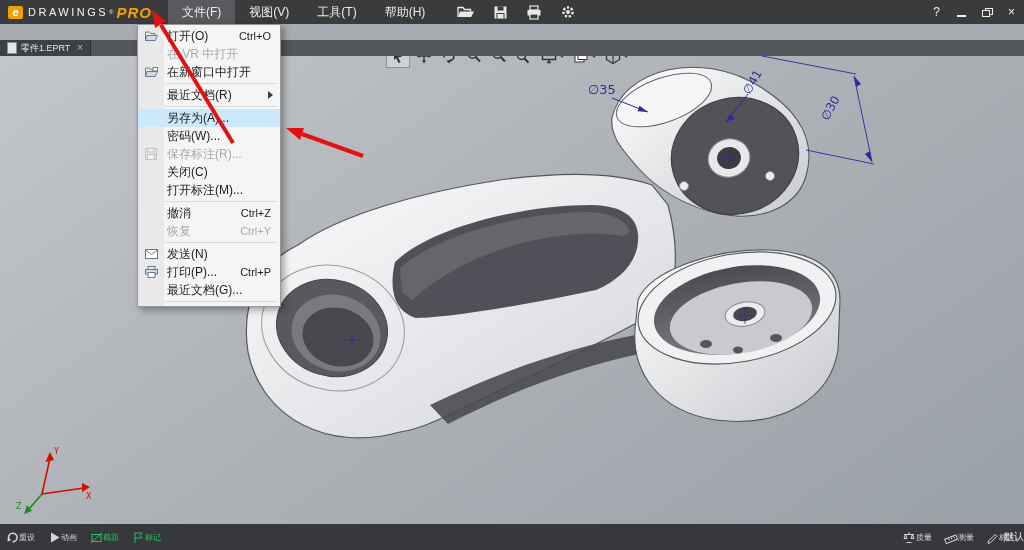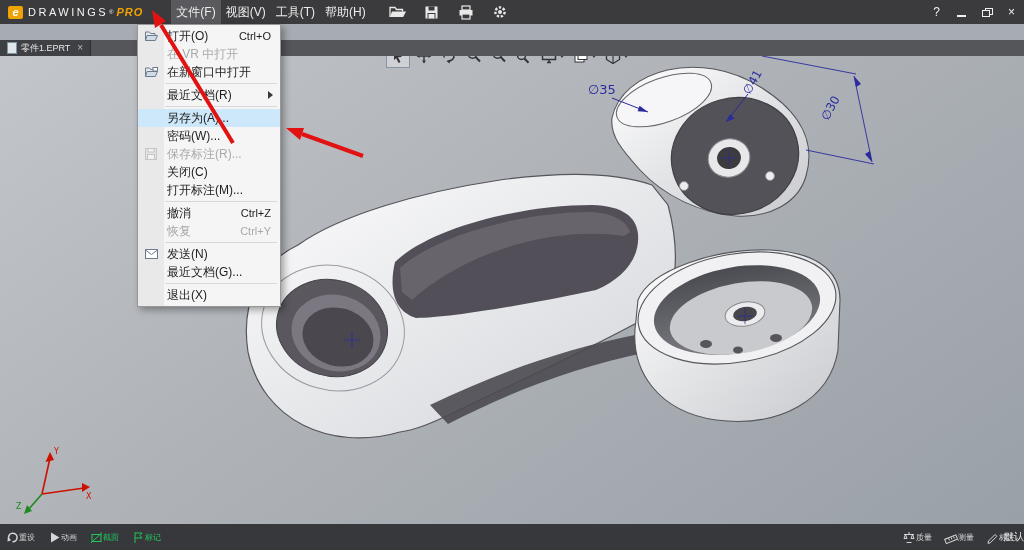--- a/index.html
+++ b/index.html
@@ -5,23 +5,23 @@
   html,body{margin:0;padding:0}
   body{position:relative;width:1024px;height:550px;overflow:hidden;background:#a7acb2;
        font-family:"Liberation Sans","DejaVu Sans",sans-serif}
   
   .titlebar{position:absolute;top:0;left:0;right:0;height:24px;background:#3b3b3d;
             display:flex;align-items:center;z-index:15;color:#ececec}
   .logo{width:15px;height:13px;background:#f0a202;border-radius:2px;color:#fff;font-weight:bold;
         font-style:italic;font-size:11px;line-height:13px;text-align:center;margin:0 5px 0 8px;flex:none}
   .brandname{font-size:11px;letter-spacing:2.5px;color:#f4f4f4}
   .reg{font-size:6px;vertical-align:top;margin:0 3px 0 1px}
-  .pro{color:#f0a202;font-size:11px;font-weight:bold;font-style:italic;letter-spacing:1px;margin-right:28px}
+  .pro{color:#f0a202;font-size:15px;font-weight:bold;font-style:italic;letter-spacing:1px;margin-right:16px}
   .menubar{display:flex;height:100%}
-  .menu-top{padding:0 5px;font-size:12px;line-height:24px;cursor:default;white-space:nowrap}
+  .menu-top{padding:0 14px;font-size:12px;line-height:24px;cursor:default;white-space:nowrap}
   .menu-top.active{background:#5a5a5e}
   .tbicons{display:flex;align-items:center;gap:12px;margin-left:16px}
   .tbbtn{width:22px;height:20px;display:flex;align-items:center;justify-content:center}
   .spacer{flex:1}
   .winctl{display:flex;align-items:center;height:100%}
   .wbtn{width:25px;height:100%;display:flex;align-items:center;justify-content:center;
         font-size:12px;color:#f0f0f0}
   .minbar{width:9px;height:2px;background:#f0f0f0;margin-top:7px}
   .restore{position:relative;width:10px;height:9px}
   .restore i{position:absolute;border:1px solid #f0f0f0;width:6px;height:5px;left:0;bottom:0;background:#3b3b3d}
@@ -378,30 +378,36 @@
     <span class="gut">
       <svg width="13" height="10" viewBox="0 0 13 10">
           <rect x=".5" y=".5" width="12" height="9" fill="#fff" stroke="#6b7b8c"></rect>
           <path d="M.5 1 L6.5 5.5 L12.5 1" fill="none" stroke="#6b7b8c"></path>
         </svg>
     </span>
     <span class="lab">发送(N)</span>
     <span class="sc"></span>
   </div>
   <div class="mi">
+    <span class="gut">
+      <svg width="13" height="12" viewBox="0 0 13 12">
+          <rect x="3" y=".5" width="7" height="3" fill="none" stroke="#6b7b8c"></rect>
+          <rect x=".5" y="3.5" width="12" height="4.5" fill="#cfdce8" stroke="#6b7b8c"></rect>
+          <rect x="3" y="6.5" width="7" height="5" fill="#fff" stroke="#6b7b8c"></rect>
+        </svg>
+    </span>
+    <span class="lab">打印(P)...</span>
+    <span class="sc">Ctrl+P</span>
+  </div>
+  <div class="mi">
     <span class="gut"></span>
     <span class="lab">最近文档(G)...</span>
     <span class="sc"></span>
   </div>
   <div class="msep"></div>
-  <div class="mi">
-    <span class="gut"></span>
-    <span class="lab">退出(X)</span>
-    <span class="sc"></span>
-  </div>
 </div>
 
 <svg class="arrowsvg" viewBox="0 0 1024 550">
   <g>
     <line x1="233" y1="143" x2="161" y2="25" stroke="#e31212" stroke-width="4"></line>
     <polygon points="152,10 166,21 155,28" fill="#e31212"></polygon>
   </g>
   <g>
     <line x1="363" y1="156" x2="302" y2="134" stroke="#e31212" stroke-width="4"></line>
     <polygon points="286,128 304,128 300,140" fill="#e31212"></polygon>

